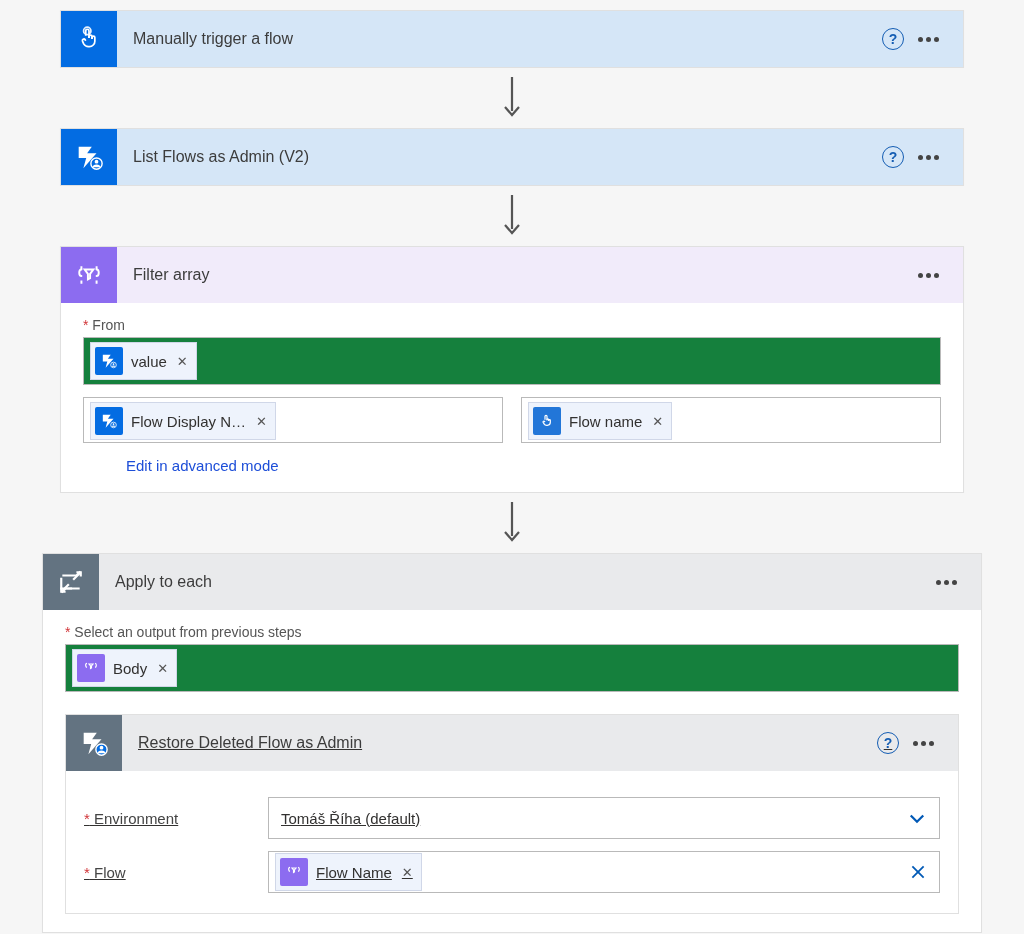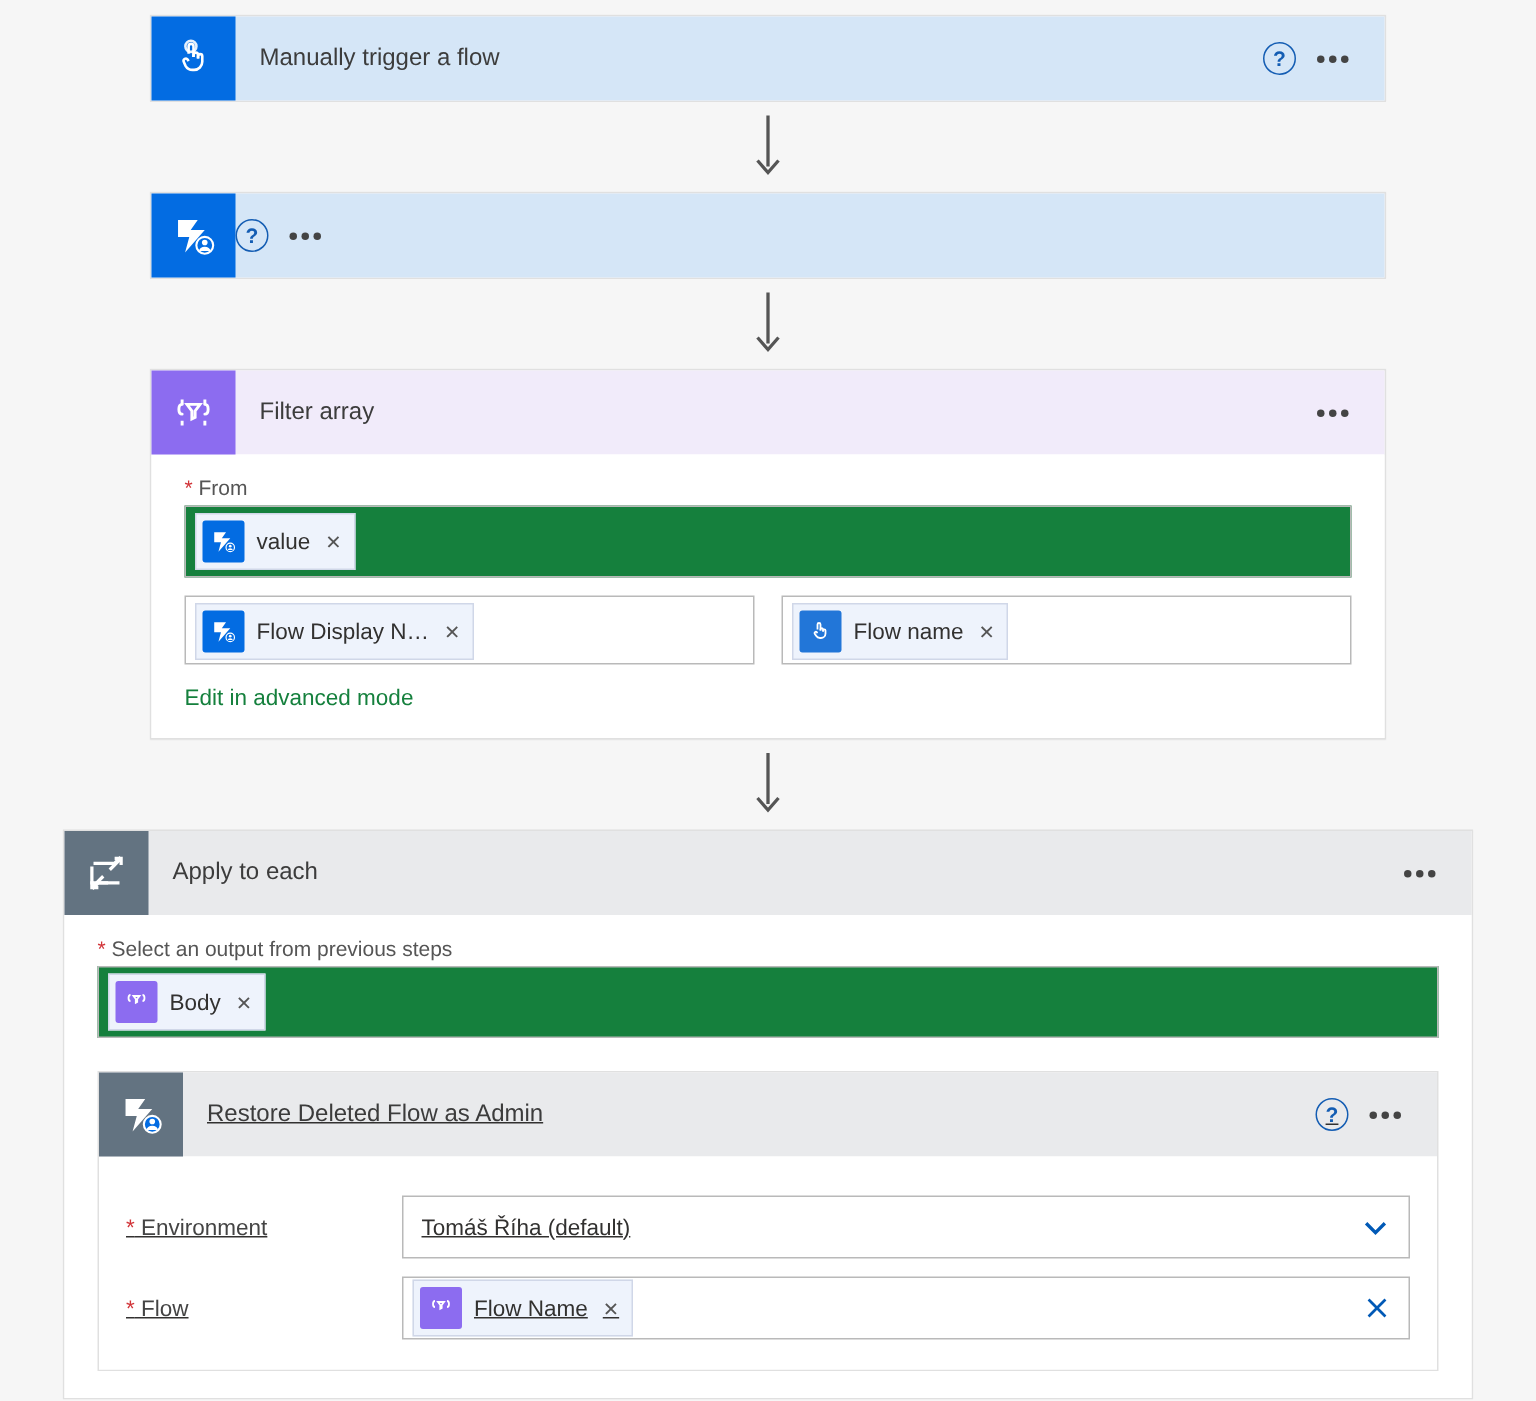--- a/index.html
+++ b/index.html
@@ -8,21 +8,21 @@
     background: #f6f6f6;
     width: 1024px;
     padding: 10px 0 0 0;
     color: #323130;
     font-size: 15px;
   }
 
   .canvas { display: flex; flex-direction: column; align-items: center; }
 
   .card {
-    width: 824px;
+    width: 904px;
     border: 1px solid rgba(0,0,0,0.12);
     background: #fff;
     box-shadow: 0 0.3px 0.9px rgba(0,0,0,0.07);
     margin: 0;
   }
 
   .card-header {
     display: flex;
     align-items: center;
     width: 100%;
@@ -111,21 +111,21 @@
     display: flex; align-items: flex-start;
     padding: 4px 6px;
     height: 46px;
     background:#fff;
   }
   .filter-row .cell.left { flex: 1; }
   .filter-row .cell.mid { flex: 1; justify-content: space-between; padding: 0 12px; font-size:15px; color:#333; }
   .filter-row .cell.right { flex: 1; }
 
   .link {
-    color: #15803d; font-size: 15px; margin-top: 14px; display: inline-block;
+    color: #1d4ed8; font-size: 15px; margin-top: 14px; display: inline-block; margin-left: 43px;
   }
 
   
   .card.wide { width: 940px; }
   .nested-card {
     border: 1px solid rgba(0,0,0,0.12);
     margin-top: 22px;
     text-decoration: underline;
   }
   .param-row { display:flex; align-items:center; gap: 14px; margin-top: 12px; }
@@ -177,20 +177,21 @@
   <div class="card theme-blue">
     <div class="card-header">
       <div class="hdr-icon">
         <svg width="30" height="30" viewBox="0 0 32 32" fill="#fff">
           <path d="M5 5 h14 l-5 7 h10 l-14 16 3-11 h-8 z"></path>
           <circle cx="24" cy="23" r="6" fill="#036ce2" stroke="#fff" stroke-width="1.5"></circle>
           <circle cx="24" cy="21" r="2" fill="#fff"></circle>
           <path d="M20 27 a4 3 0 0 1 8 0 z" fill="#fff"></path>
         </svg>
       </div>
+      <div class="hdr-title">List Flows as Admin (V2)</div>
       <div class="hdr-actions">
         <div class="help-icon">?</div>
         <div class="more-icon">
             <span></span>
             <span></span>
             <span></span>
           </div>
       </div>
     </div>
   </div>

